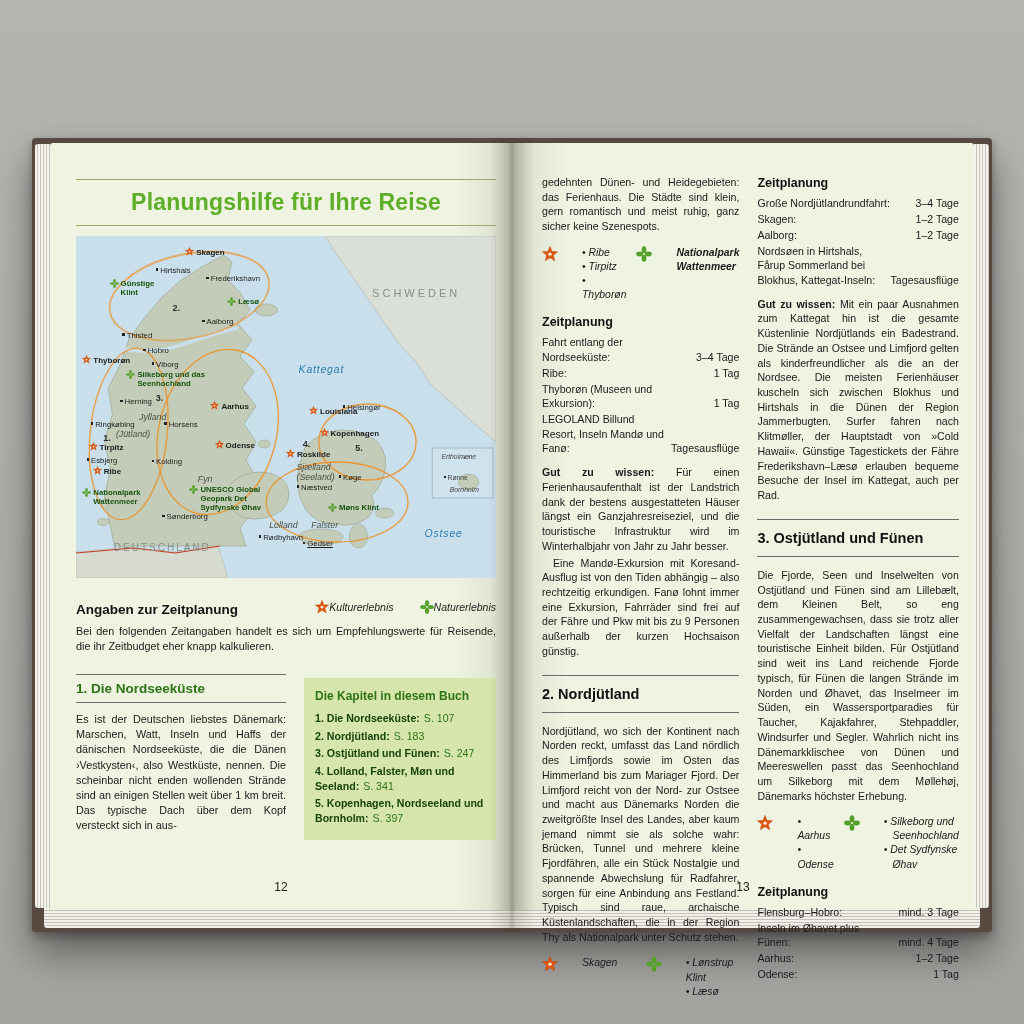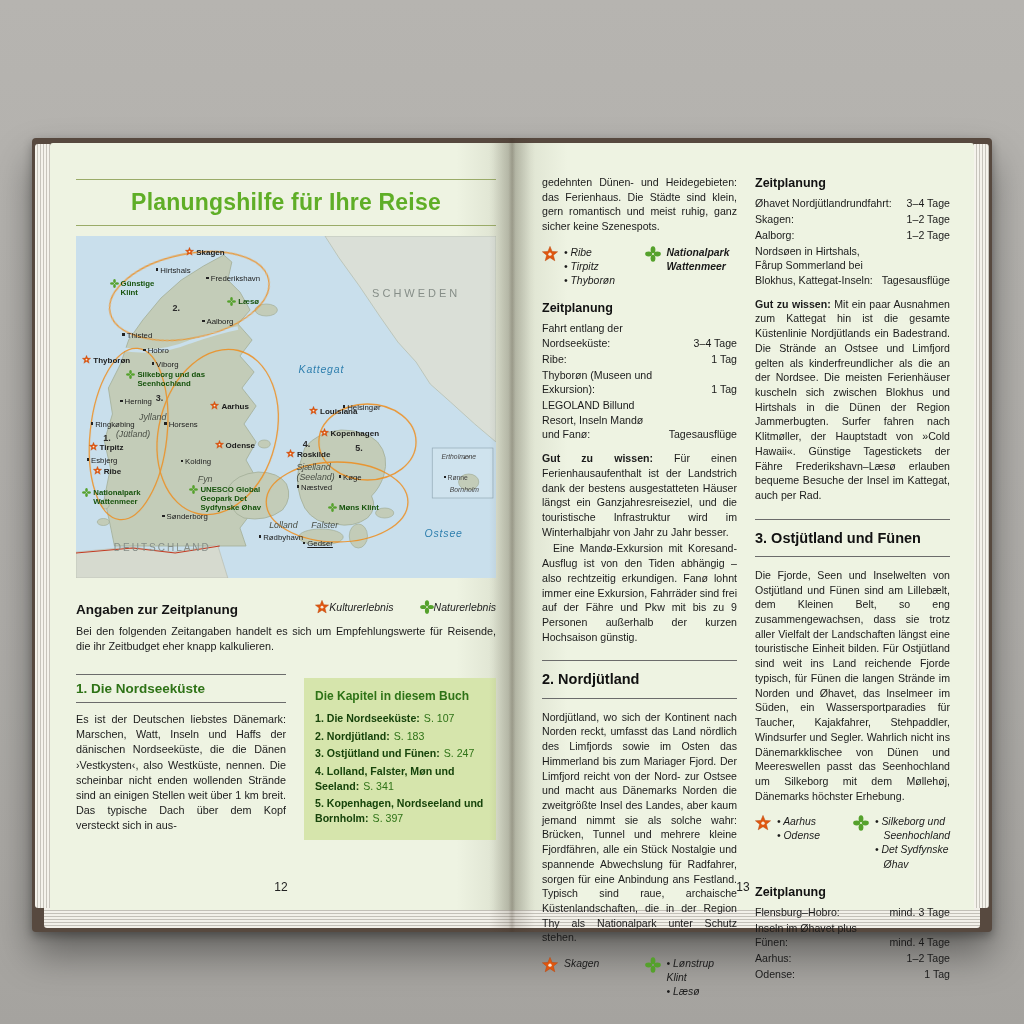--- a/index.html
+++ b/index.html
@@ -71,21 +71,21 @@
   .kap-item .pg { color:#2f7317; margin-left:4px; }
 
   .pagenum { position:absolute; bottom:16px; left:50%; transform:translateX(-50%); font-size:12px; color:#222; }
 
   
   .rp-inner { position:absolute; inset:0; padding:32px 24px 0 30px; }
   .rp-cols { display:flex; gap:18px; }
   .rp-col { flex:1; font-size:10.6px; line-height:1.39; color:#1a1a1a; }
 
   .poi-row { display:flex; gap:10px; margin:12px 0 12px; }
-  .poi-cell { flex:1; display:flex; gap:6px; align-items:flex-start; }
+  .poi-cell { flex:1; display:flex; gap:24px; align-items:flex-start; }
   .poi-txt { font-style:italic; font-size:10.4px; white-space:pre-line; line-height:1.35; }
 
   .zhead { font-size:12.5px; font-weight:bold; margin:10px 0 4px; color:#111; }
   .zrow { display:flex; justify-content:space-between; align-items:flex-end; gap:6px; margin-bottom:1px; }
   .zlabel { flex:1; }
   .zval { white-space:nowrap; }
 
   .gut { margin-top:9px; }
   .ind { text-indent:11px; margin-top:2px; }
 
@@ -224,21 +224,21 @@
             <div class="ml city" style="left:19%; top:9%;">Hirtshals</div>
             <div class="ml city" style="left:31%; top:11.5%;">Frederikshavn</div>
             <div class="ml city" style="left:30%; top:24%;">Aalborg</div>
             <div class="ml city" style="left:11%; top:28%;">Thisted</div>
             <div class="ml city" style="left:16%; top:32.5%;">Hobro</div>
             <div class="ml city" style="left:18%; top:36.5%;">Viborg</div>
             <div class="ml city" style="left:10.5%; top:47.5%;">Herning</div>
             <div class="ml city" style="left:3.5%; top:54%;">Ringkøbing</div>
             <div class="ml city" style="left:21%; top:54%;">Horsens</div>
             <div class="ml city" style="left:2.5%; top:64.5%;">Esbjerg</div>
-            <div class="ml city" style="left:18%; top:65%;margin-left:29px;">Kolding</div>
+            <div class="ml city" style="left:18%; top:65%;">Kolding</div>
             <div class="ml city" style="left:20.5%; top:81%;">Sønderborg</div>
             <div class="ml city" style="left:63.5%; top:49%;">Helsingør</div>
             <div class="ml city" style="left:52.5%; top:72.5%;">Næstved</div>
             <div class="ml city" style="left:62.5%; top:69.5%;">Køge</div>
             <div class="ml city" style="left:43.5%; top:87%;">Rødbyhavn</div>
             <div class="ml city" style="left:54%; top:89%;text-decoration:underline;">Gedser</div>
             <div class="ml tiny city" style="left:87.5%; top:69.5%;">Rønne</div>
 
             <div class="ml reg" style="left:15%; top:51.5%;">Jylland</div>
             <div class="ml reg" style="left:9.5%; top:56.5%;">(Jütland)</div>
@@ -358,21 +358,21 @@
                     </svg>
                   <span class="poi-txt">• Lønstrup Klint
 • Læsø</span>
                 </div>
               </div>
             </div>
 
             <div class="rp-col">
               <div class="zhead" style="margin-top:0;">Zeitplanung</div>
               <div class="zrow">
-                  <span class="zlabel">Øhavet Nordjütlandrundfahrt:</span>
+                  <span class="zlabel">Große Nordjütlandrundfahrt:</span>
                   <span class="zval">3–4 Tage</span>
                 </div>
               <div class="zrow">
                   <span class="zlabel">Skagen:</span>
                   <span class="zval">1–2 Tage</span>
                 </div>
               <div class="zrow">
                   <span class="zlabel">Aalborg:</span>
                   <span class="zval">1–2 Tage</span>
                 </div>

